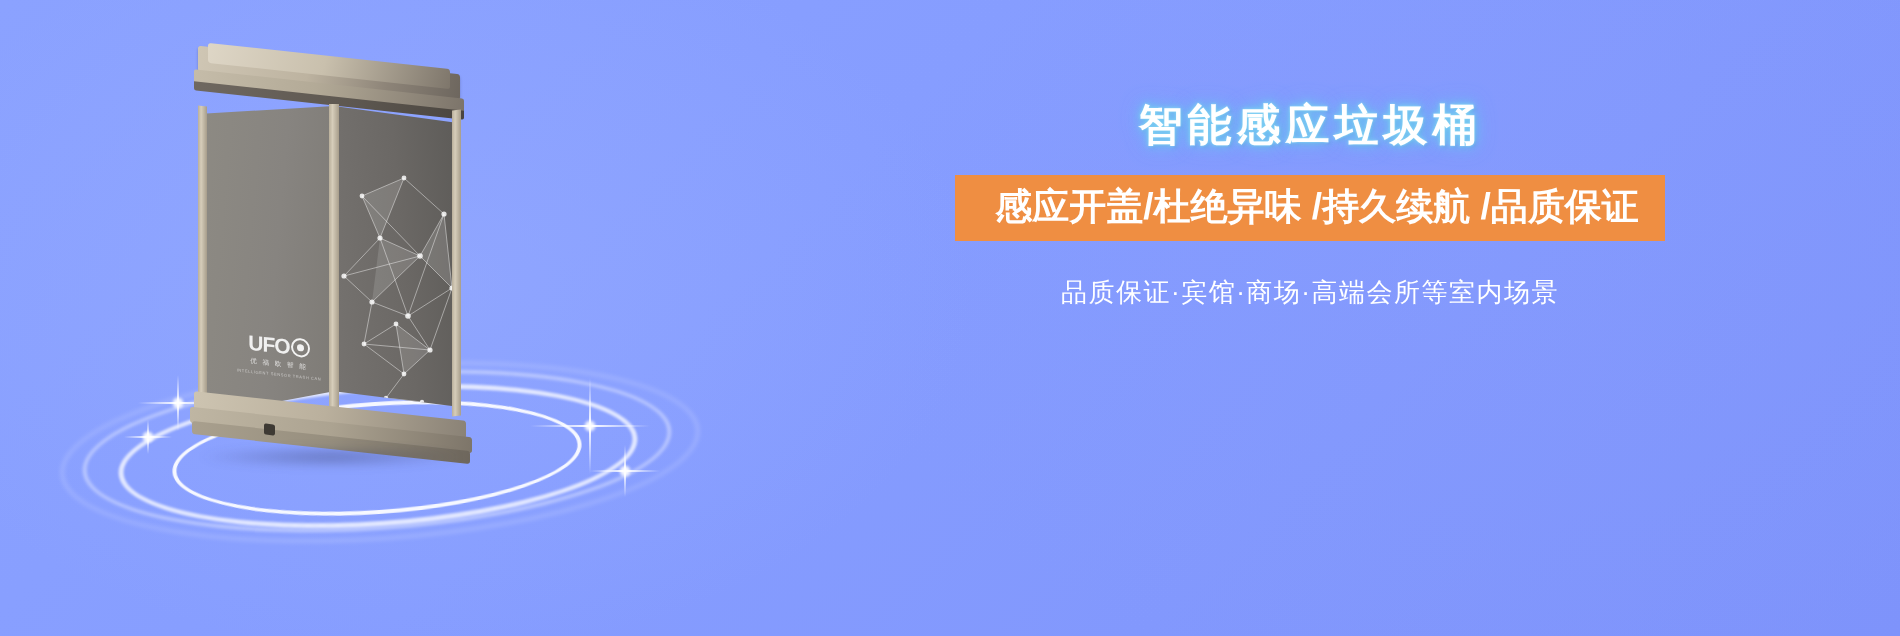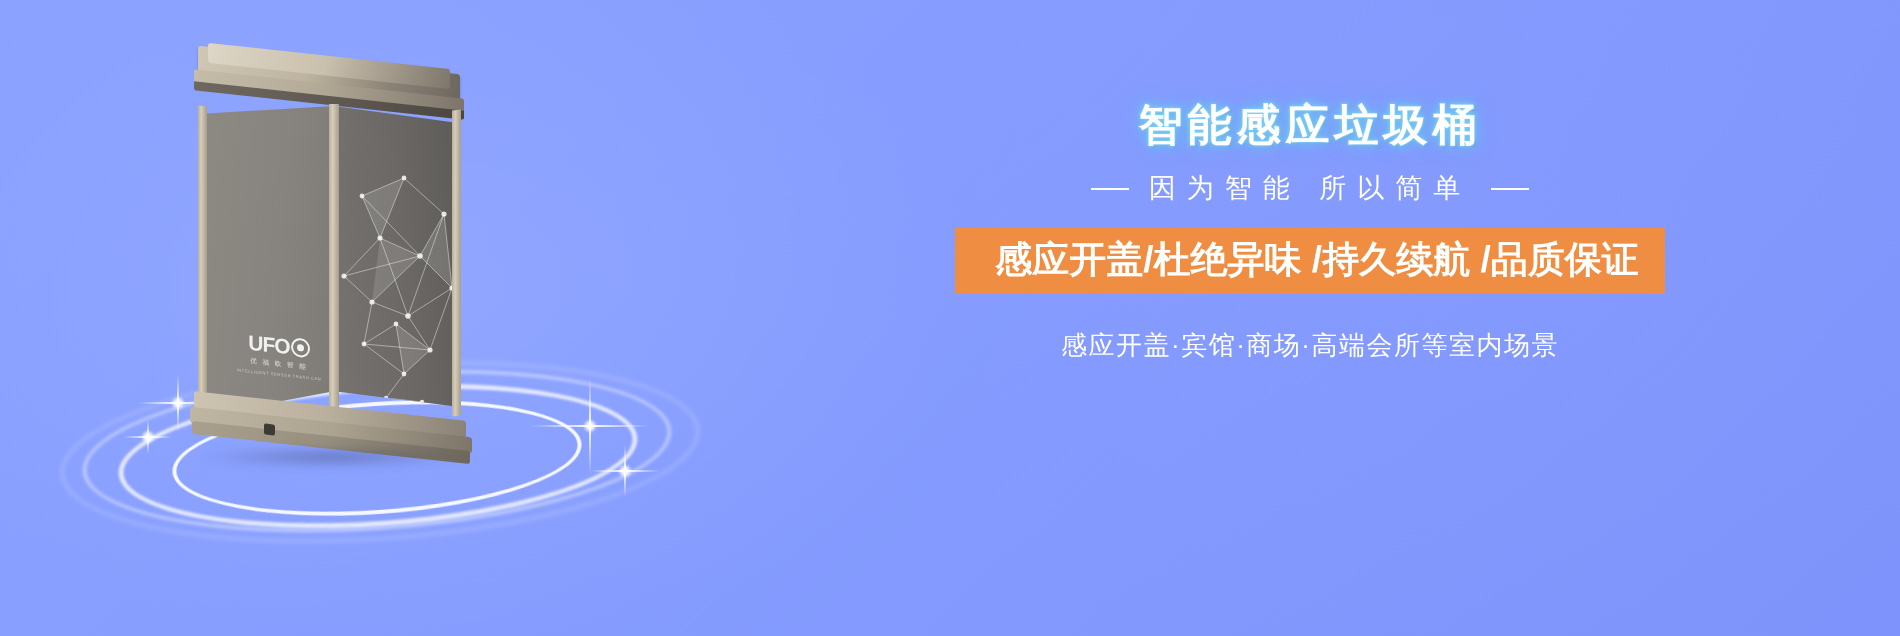--- a/index.html
+++ b/index.html
@@ -444,24 +444,19 @@
       <div id="sensor-slot"></div>
       <div id="base-shadow"></div>
 
     </div>
   </div>
 
   <div id="copy">
 
     <h1 id="headline">智能感应垃圾桶</h1>
 
-    <div id="subline">
-      <span class="sub-dash"></span>
-      <span id="subline-text">因为智能  所以简单</span>
-      <span class="sub-dash"></span>
-    </div>
 
     <div id="badge">感应开盖/杜绝异味 /持久续航 /品质保证</div>
 
-    <p id="caption">感应开盖·宾馆·商场·高端会所等室内场景</p>
+    <p id="caption">品质保证·宾馆·商场·高端会所等室内场景</p>
   </div>
 
 </div>
 
 </body></html>

